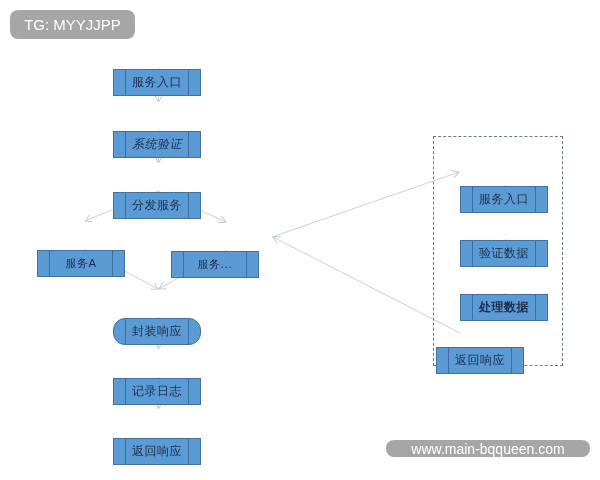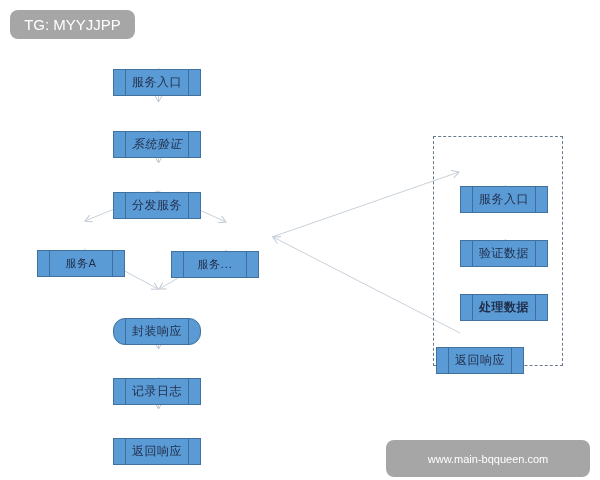--- a/index.html
+++ b/index.html
@@ -102,16 +102,16 @@
   <div class="node" style="left:460px; top:266px;font-weight:bold;">
     <span>处理数据</span>
   </div>
   <div class="node" style="left:436px; top:319px;">
     <span>返回响应</span>
   </div>
 
   <div class="watermark" style="left:10px; top:10px; width:125px; height:29px; font-size:15px;">
     <span>TG: MYYJJPP</span>
   </div>
-  <div class="watermark" style="left:386px; top:440px; width:204px; height:37px; font-size:11px;">
+  <div class="watermark" style="left:386px; top:440px; width:204px; height:17px; font-size:14px;">
     <span>www.main-bqqueen.com</span>
   </div>
 </div>
 
 </body></html>

